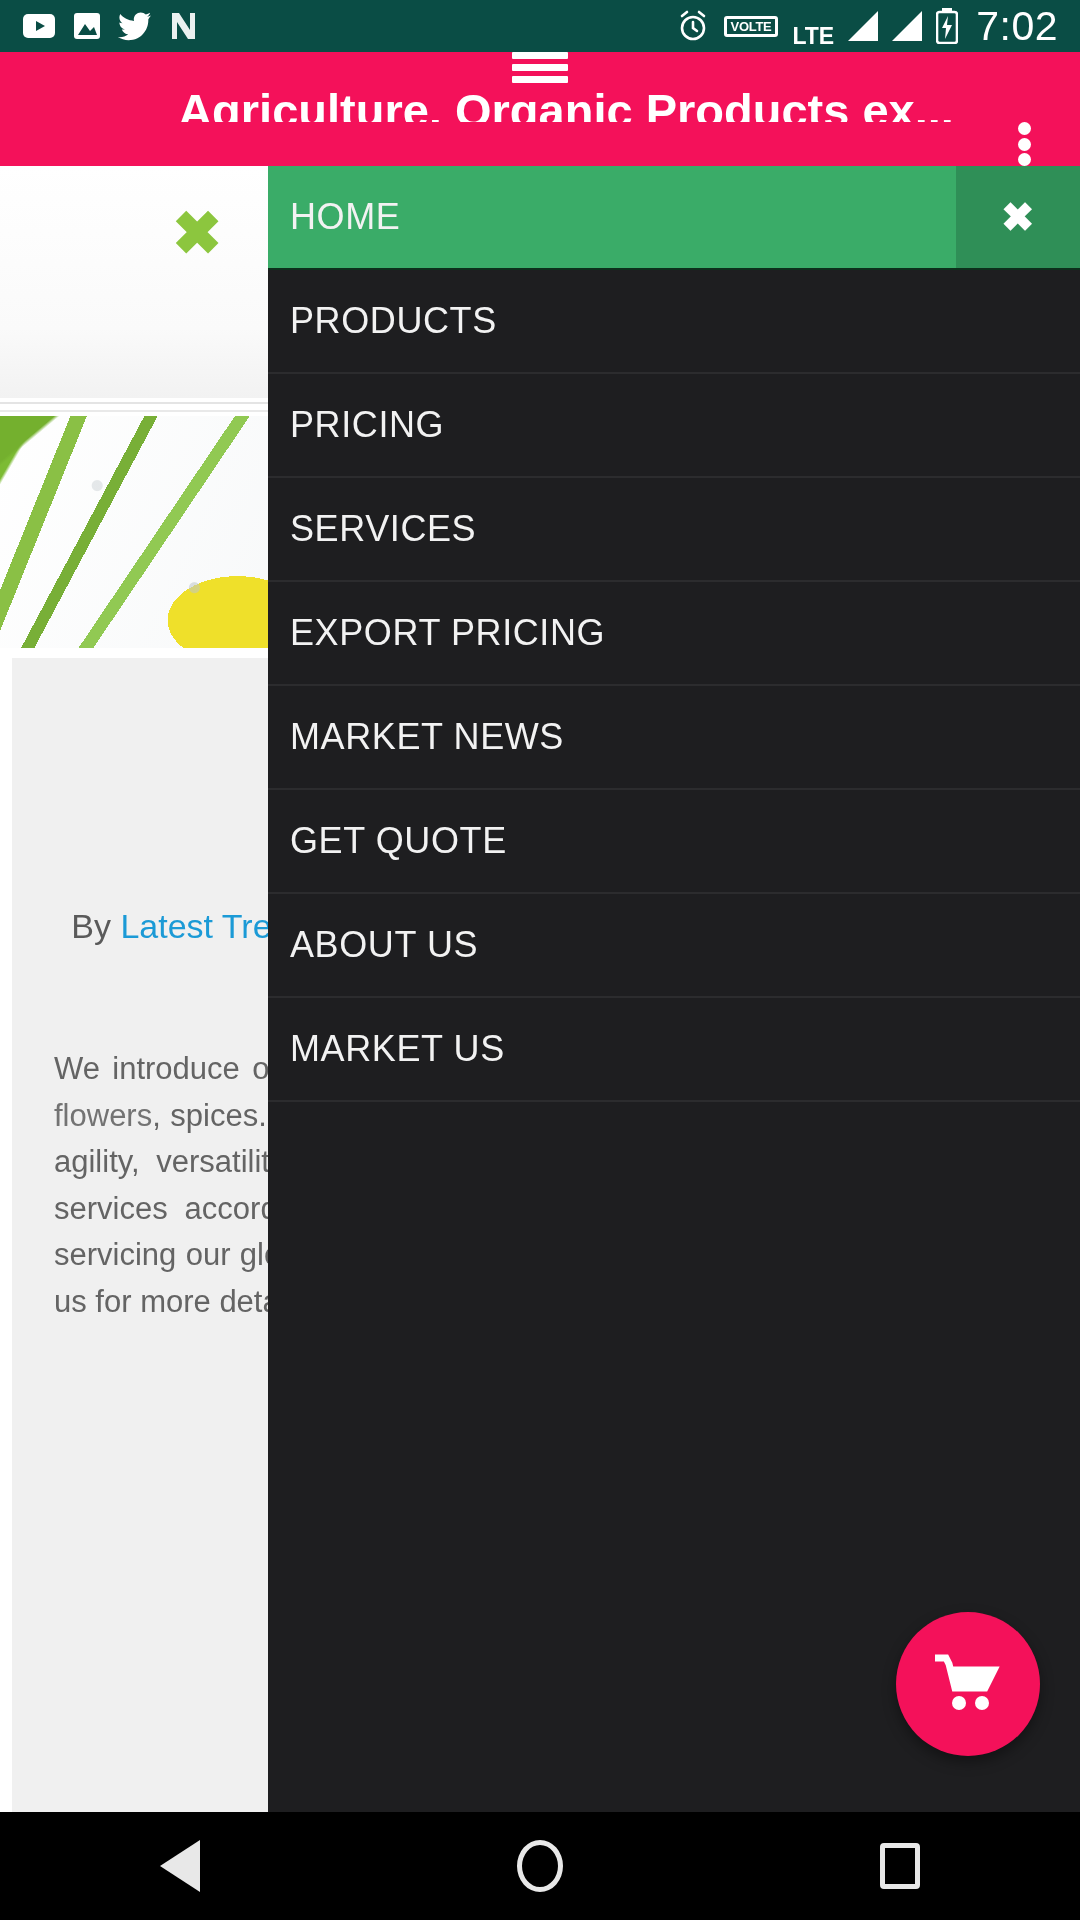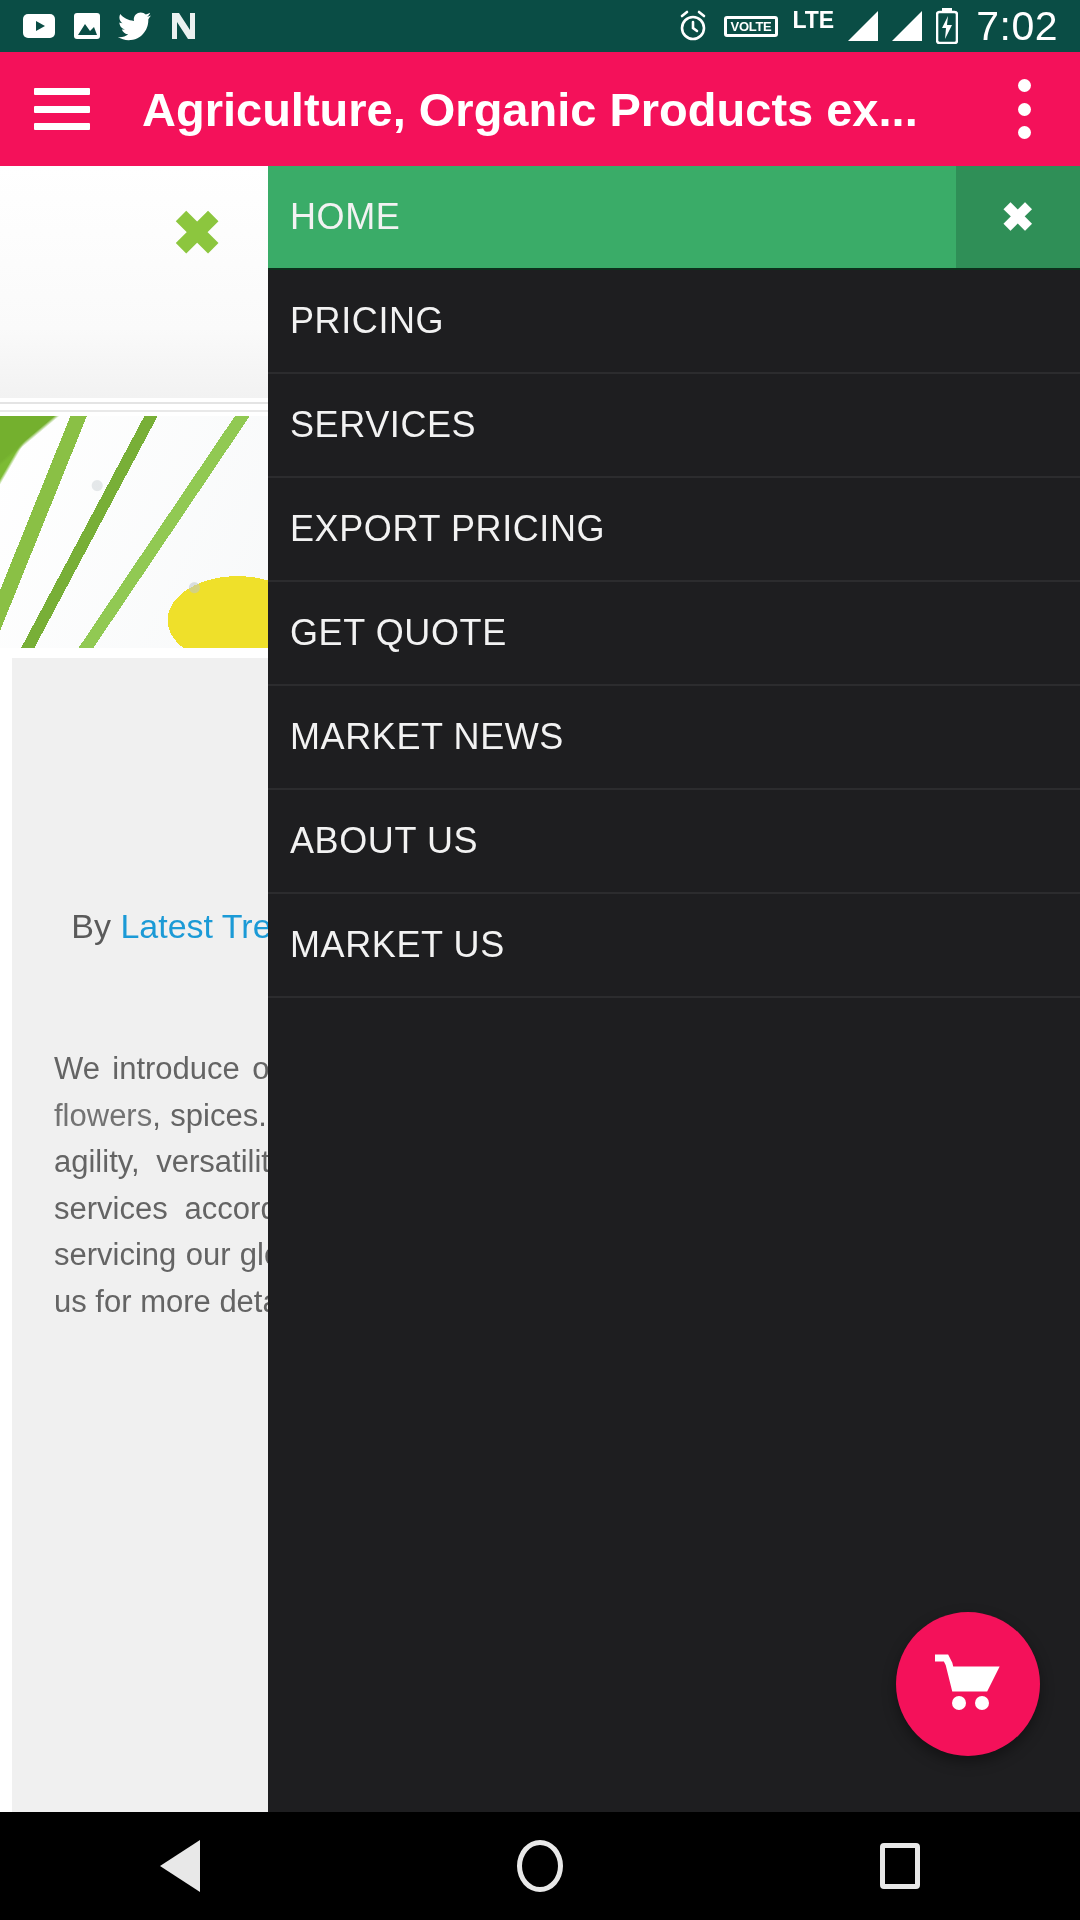--- a/index.html
+++ b/index.html
@@ -19,28 +19,28 @@
     padding:0 22px; color:#fff;
   }
   .sb-left{ display:flex; align-items:center; gap:16px; }
   .sb-right{ margin-left:auto; display:flex; align-items:center; gap:14px; }
   .sb-ico{ display:block; }
   .sb-time{ font-size:41px; font-weight:500; letter-spacing:.5px; margin-left:4px; }
   .volte-box{
     border:3px solid #fff; border-radius:3px; padding:1px 4px;
     font-size:13px; font-weight:bold; line-height:1; letter-spacing:-.3px;
   }
-  .lte-txt{ font-size:23px; font-weight:bold; line-height:1; align-self:flex-start; margin-top:6px;}
+  .lte-txt{ font-size:23px; font-weight:bold; line-height:1; align-self:flex-start; margin-top:22px;}
   .sig{ width:0;height:0; border-style:solid; border-width:0 0 30px 30px;
         border-color:transparent transparent #fff transparent; }
 
   
   .appbar{
     position:absolute; top:52px; left:0; width:1080px; height:114px;
-    background:#f4115a; display:flex; align-items:center; padding:0 34px;
+    background:#f4115a; display:flex; align-items:center; padding:0 34px;flex-direction:column;
   }
   .hamburger{ width:56px; height:42px; display:flex; flex-direction:column;
     justify-content:space-between; cursor:pointer; }
   .hamburger span{ display:block; height:7px; background:#fff; border-radius:1px; }
   .appbar-title{
     color:#fff; font-size:47px; font-weight:bold; margin-left:52px;
     white-space:nowrap; overflow:hidden;
   }
   .kebab{ margin-left:auto; width:44px; height:60px; display:flex;
     flex-direction:column; align-items:center; justify-content:space-between; cursor:pointer;}
@@ -221,33 +221,36 @@
       </div>
     </div>
   </div>
 
   <div class="drawer">
     <div class="menu-item active">
       <span>HOME</span>
       <div class="menu-close">✖</div>
     </div>
     <div class="menu-item">
+      <span>PRODUCTS</span>
+    </div>
+    <div class="menu-item">
       <span>PRICING</span>
     </div>
     <div class="menu-item">
       <span>SERVICES</span>
     </div>
     <div class="menu-item">
       <span>EXPORT PRICING</span>
     </div>
     <div class="menu-item">
+      <span>MARKET NEWS</span>
+    </div>
+    <div class="menu-item">
       <span>GET QUOTE</span>
-    </div>
-    <div class="menu-item">
-      <span>MARKET NEWS</span>
     </div>
     <div class="menu-item">
       <span>ABOUT US</span>
     </div>
     <div class="menu-item">
       <span>MARKET US</span>
     </div>
   </div>
 
   <div class="fab">

